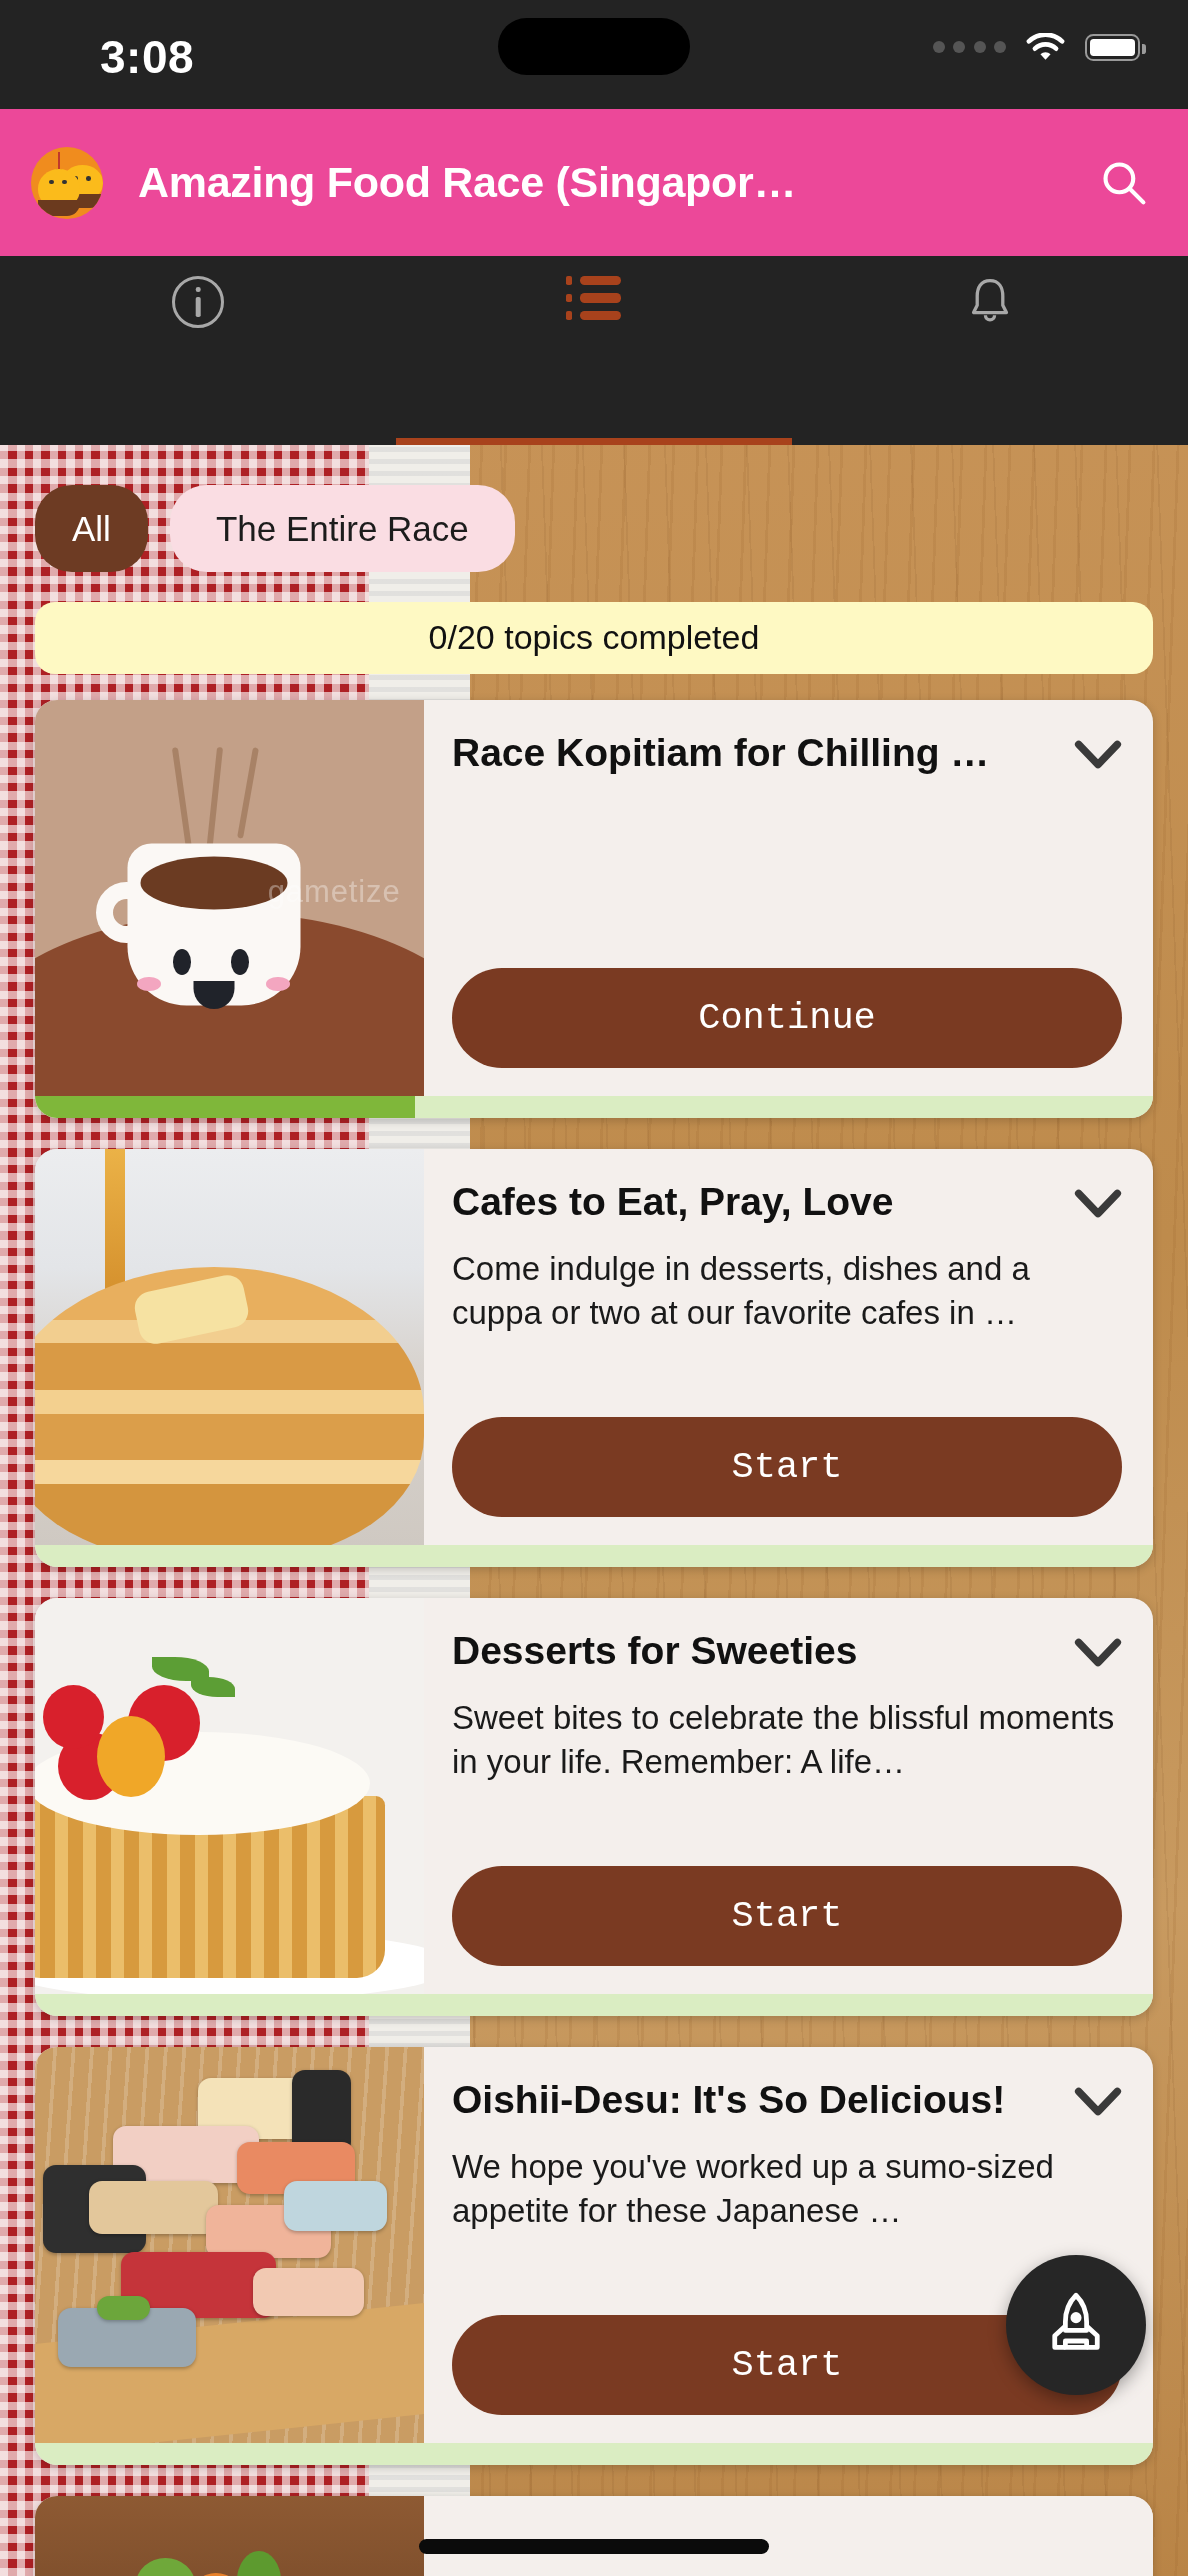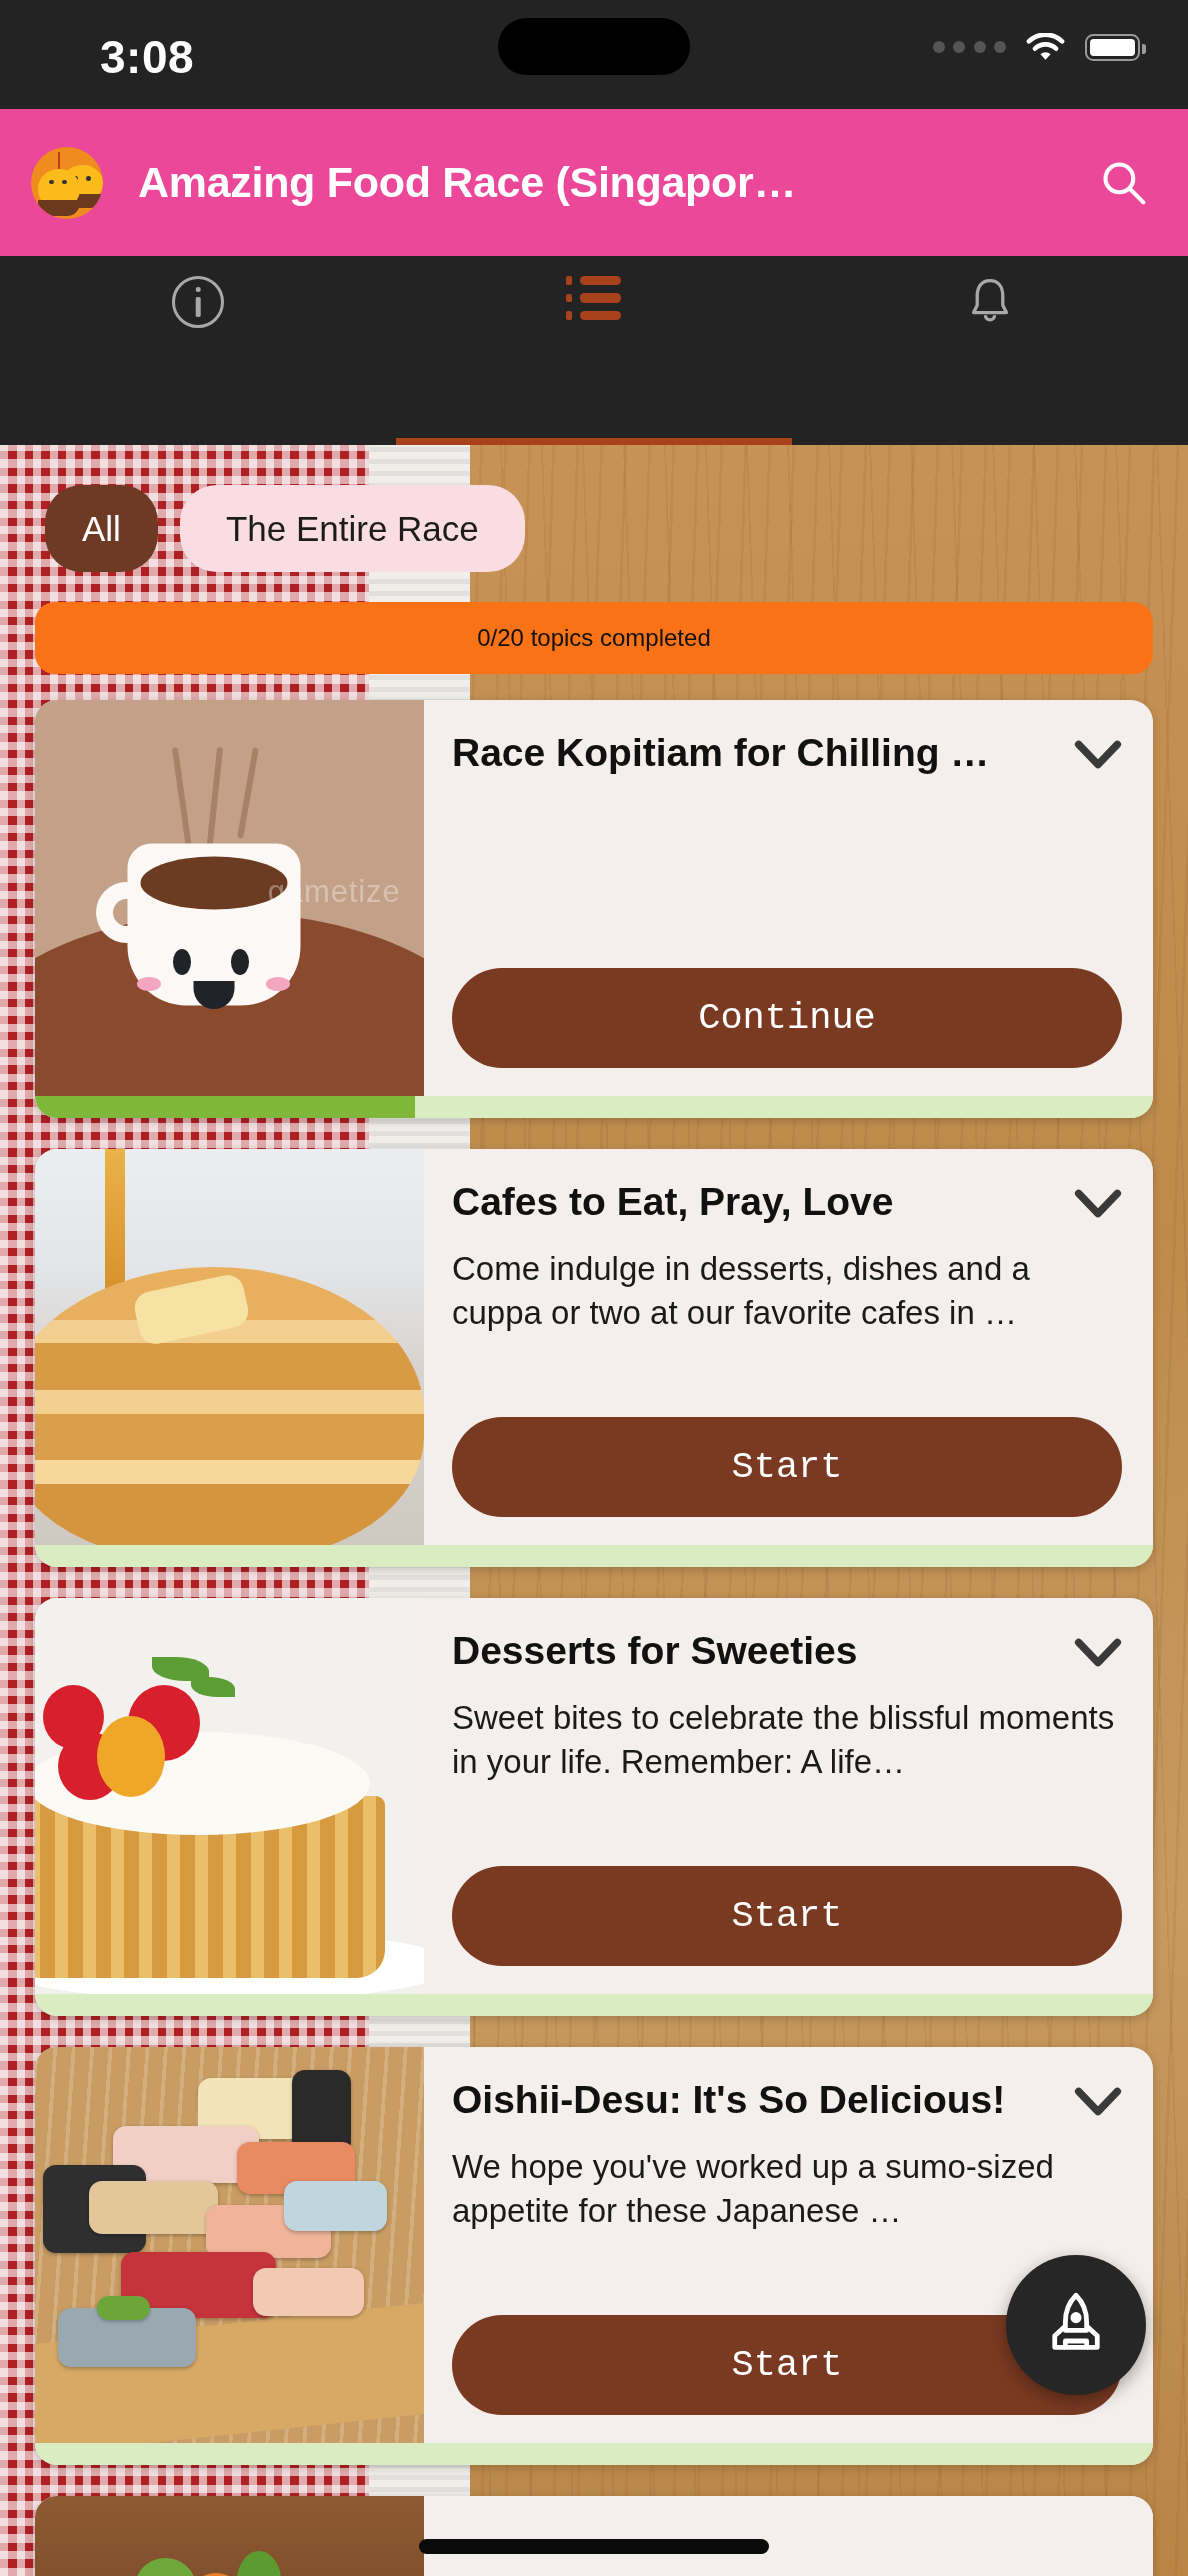--- a/index.html
+++ b/index.html
@@ -116,34 +116,34 @@
     position:absolute; top:0; bottom:0; left:369px; width:101px;
     background:
       repeating-linear-gradient(0deg, rgba(210,210,210,.5) 0 5.5px, rgba(255,255,255,0) 5.5px 12px),
       #F0EEE9;
   }
 
   
   .content { position:absolute; top:445px; left:0; right:0; bottom:0; z-index:10; }
 
   
-  .chips { display:flex; align-items:flex-start; gap:22px; padding:40px 0 0 45px; }
+  .chips { display:flex; align-items:flex-start; gap:22px; padding:40px 0 0 35px; }
   .chip {
     border-radius:37px; font-size:35px; line-height:1;
     display:flex; align-items:center; justify-content:center; cursor:pointer;
     white-space:nowrap;
   }
   .chip.sel { background:#6D3B23; color:#fff; padding:26px 37px; }
   .chip.unsel { background:#FADDE3; color:#1c1c1c; padding:26px 46px; }
 
   
   .banner {
     margin:29.5px 35px 0 35px; height:72px; border-radius:20px;
-    background:#f97316; display:flex; align-items:center; justify-content:center;
-    color:#111; font-size:24px;
+    background:#fef9c3; display:flex; align-items:center; justify-content:center;
+    color:#111; font-size:34px;
   }
 
   
   .cards { margin-top:26px; }
   .card {
     position:relative; margin:0 35px 31px 35px;
     border-radius:22px; overflow:hidden;
     background:#F4EFEC;
     box-shadow:0 2.8px 9.2px rgba(0,0,0,.18);
     display:flex; flex-direction:column;

